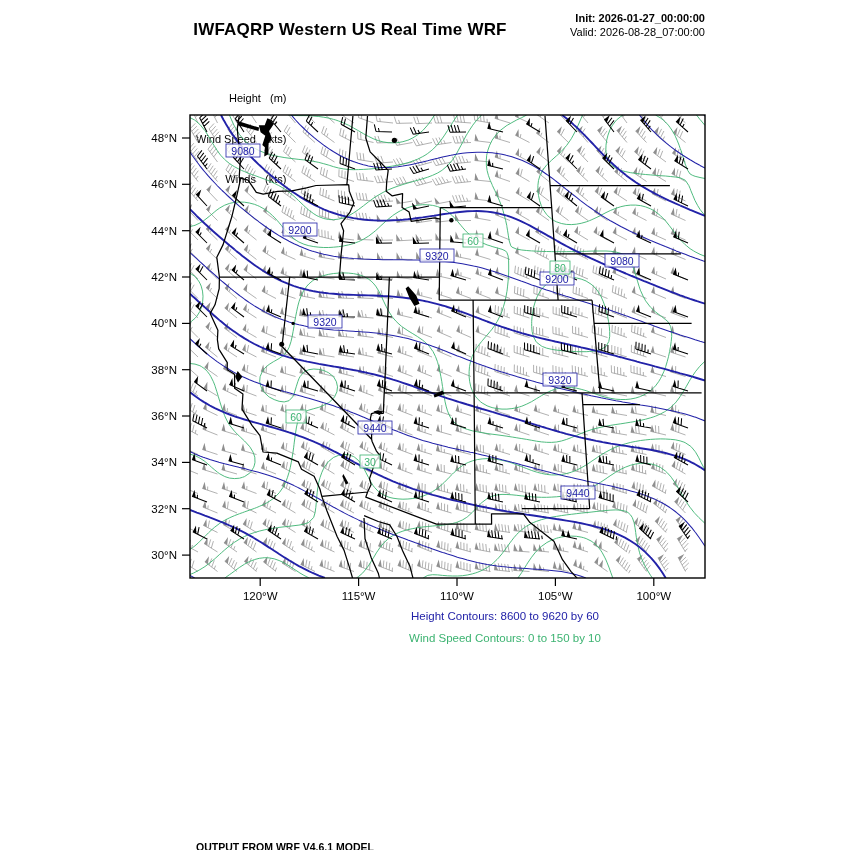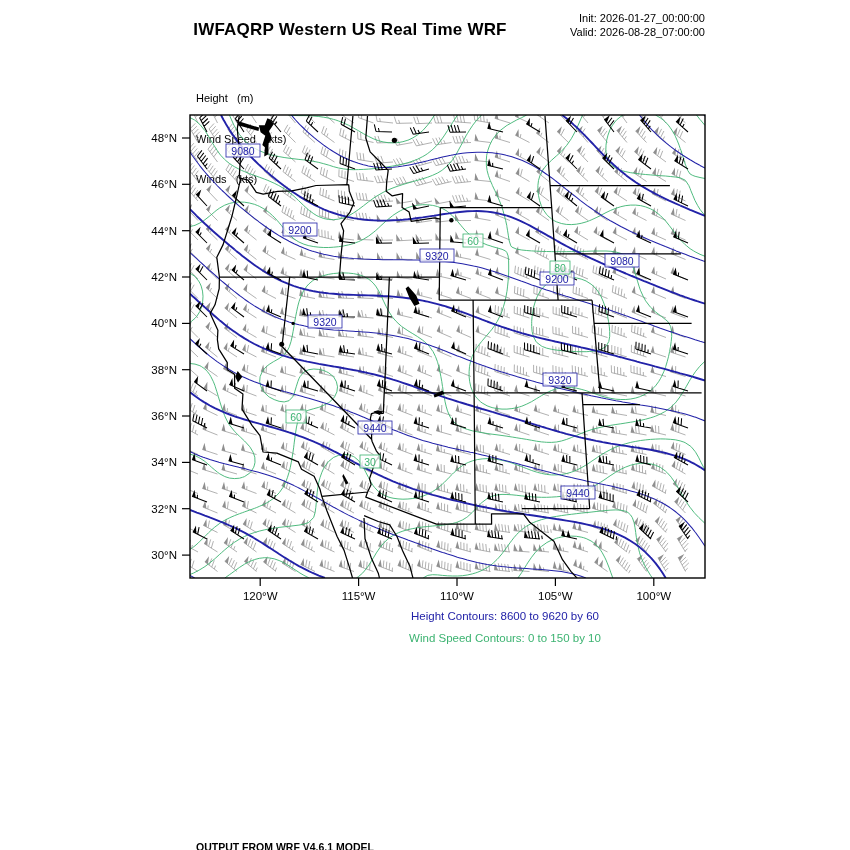--- a/index.html
+++ b/index.html
@@ -1,20 +1,20 @@
 <!DOCTYPE html>
 <html><head>
 <meta charset="utf-8">
 <style>
   html,body{margin:0;padding:0;background:#fff;}
   body{width:850px;height:850px;position:relative;font-family:"Liberation Sans",sans-serif;color:#000;overflow:hidden;}
   .title{position:absolute;left:120px;top:20px;width:460px;text-align:center;font-size:17px;font-weight:700;letter-spacing:.2px;}
   .stamp{position:absolute;right:145px;top:11px;width:250px;text-align:right;font-size:11px;line-height:14px;}
-  .stamp .init{font-weight:400;padding-left:11px;}
-  .legend{position:absolute;left:196px;top:65px;font-size:11px;line-height:13.5px;white-space:pre;}
+  .stamp .init{font-weight:700;padding-left:11px;}
+  .legend{position:absolute;left:196px;top:65px;font-size:11px;line-height:13.5px;white-space:pre;text-align:right;}
   .cinfo{position:absolute;right:145px;width:400px;text-align:center;font-size:11.5px;}
   .cinfo.h{top:610px;}
   .cinfo.w{top:632px;}
   .footer{position:absolute;left:196px;top:812px;font-size:10.5px;font-weight:700;line-height:14px;white-space:pre;}
   svg{position:absolute;left:0;top:0;}
   svg text{font-family:"Liberation Sans",sans-serif;}
 </style>
 </head>
 <body>
 

